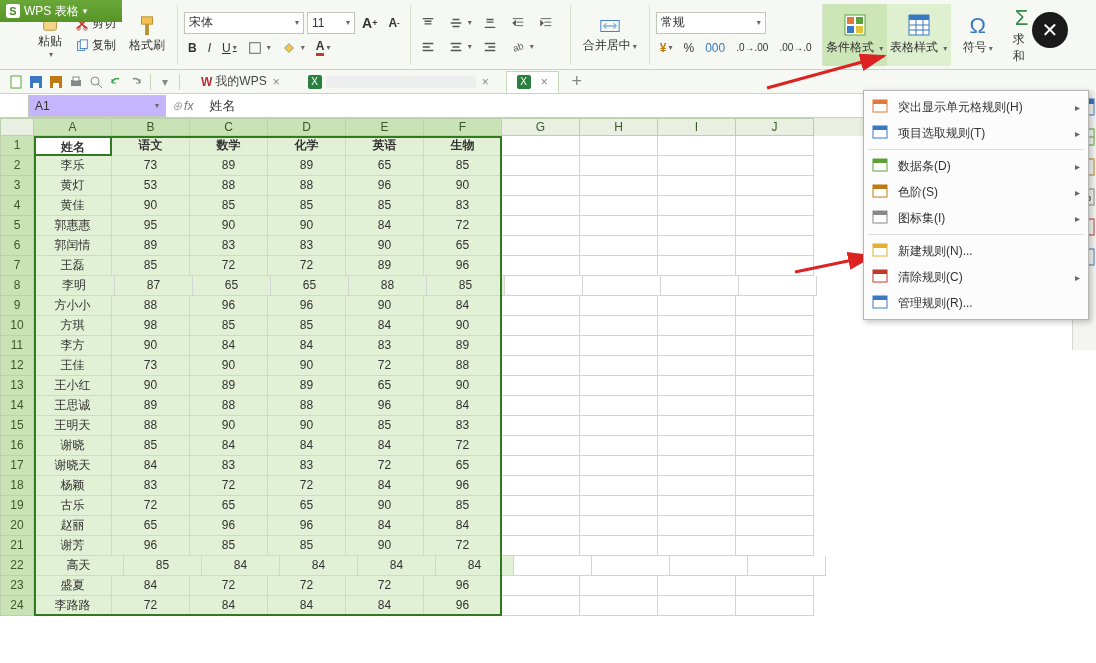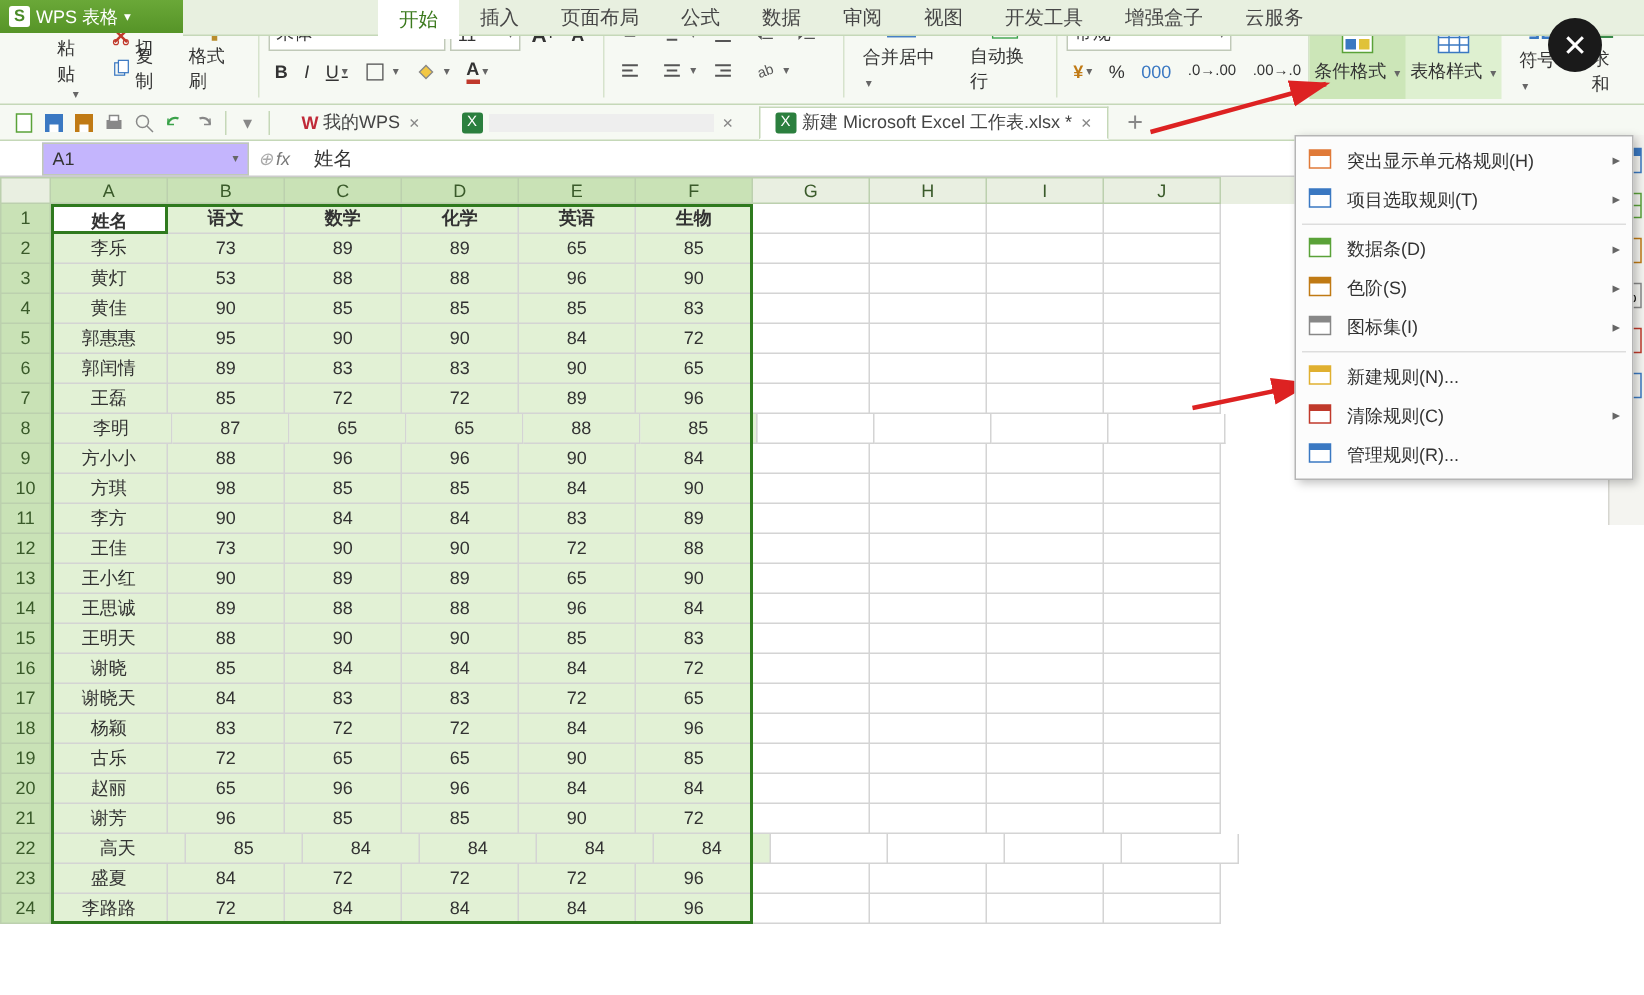--- a/index.html
+++ b/index.html
@@ -73,32 +73,20 @@
 </style>
 </head>
 <body>
 
 <div class="menubar-row">
   <div class="titlebar" style="width:122px; float:left;">
     <span class="logo">S</span>
     <span class="title">WPS 表格</span>
     <span class="caret">▾</span>
   </div>
-  <div class="menubar" id="menubar">
-      <div class="tab active">开始</div>
-      <div class="tab">插入</div>
-      <div class="tab">页面布局</div>
-      <div class="tab">公式</div>
-      <div class="tab">数据</div>
-      <div class="tab">审阅</div>
-      <div class="tab">视图</div>
-      <div class="tab">开发工具</div>
-      <div class="tab">增强盒子</div>
-      <div class="tab">云服务</div>
-    </div>
 </div>
 
 <div class="ribbon" style="margin-top:0;padding-left:26px;">
 
   <div class="ribbon-group">
     <div class="row">
       <div class="ribbon-btn-lg">
         <svg class="icon" viewBox="0 0 24 24">
             <rect x="5" y="3" width="14" height="18" rx="2" fill="#f3d58a" stroke="#b98d2c"></rect>
             <rect x="8" y="1" width="8" height="5" rx="1" fill="#ccc" stroke="#888"></rect>
@@ -230,28 +218,20 @@
   <div class="ribbon-group">
     <div class="row" style="gap:8px;">
       <div class="ribbon-btn-lg">
         <svg class="icon" viewBox="0 0 24 24">
             <rect x="2" y="6" width="20" height="12" fill="none" stroke="#3a78c2"></rect>
             <path d="M6 12h12" stroke="#3a78c2"></path>
             <path d="M8 9l-3 3 3 3M16 9l3 3-3 3" fill="none" stroke="#3a78c2"></path>
           </svg>
         <span><span>合并居中</span><span class="dd">▾</span></span>
       </div>
-      <div class="ribbon-btn-lg">
-        <svg class="icon" viewBox="0 0 24 24">
-            <rect x="3" y="4" width="18" height="16" fill="none" stroke="#3aa24a"></rect>
-            <path d="M6 9h10a3 3 0 010 6h-4" fill="none" stroke="#3aa24a"></path>
-            <path d="M12 12l-3 3 3 3" fill="none" stroke="#3aa24a"></path>
-          </svg>
-        <span>自动换行</span>
-      </div>
     </div>
   </div>
 
   <div class="ribbon-group" style="min-width:130px;">
     <div class="combo" style="width:110px;">
         <span>常规</span>
         <span class="dd" style="margin-left:auto">▾</span>
       </div>
     <div class="row" style="margin-top:4px;">
       <div class="ribbon-btn-sm">
@@ -358,21 +338,20 @@
       <span>我的WPS</span>
       <span class="close">×</span>
     </div>
   <div class="doctab">
       <span class="x-logo">X</span>
       <span style="width:150px;background:#eee;height:12px;display:inline-block;"></span>
       <span class="close">×</span>
     </div>
   <div class="doctab active">
       <span class="x-logo">X</span>
-      <span>新建 Microsoft Excel 工作表.xlsx *</span>
       <span class="close">×</span>
     </div>
   <div class="qbtn" style="margin-left:8px;font-size:18px;color:#888;">+</div>
 </div>
 
 <div class="namebox-row">
   <div class="namebox">
       <span>A1</span>
       <span class="dd">▾</span>
     </div>

